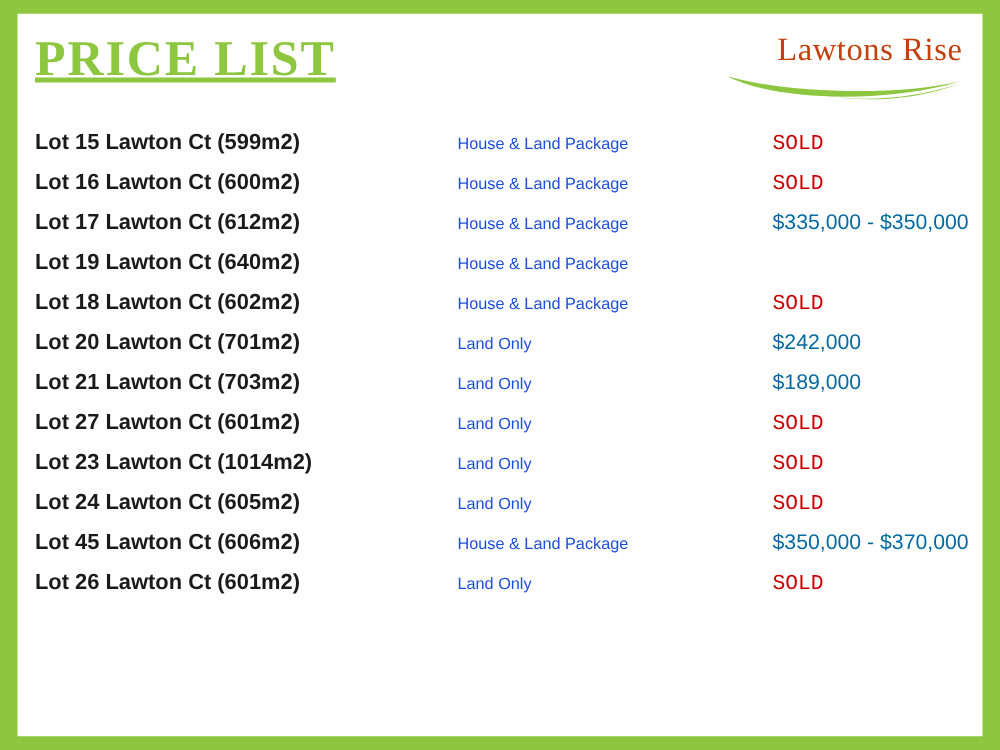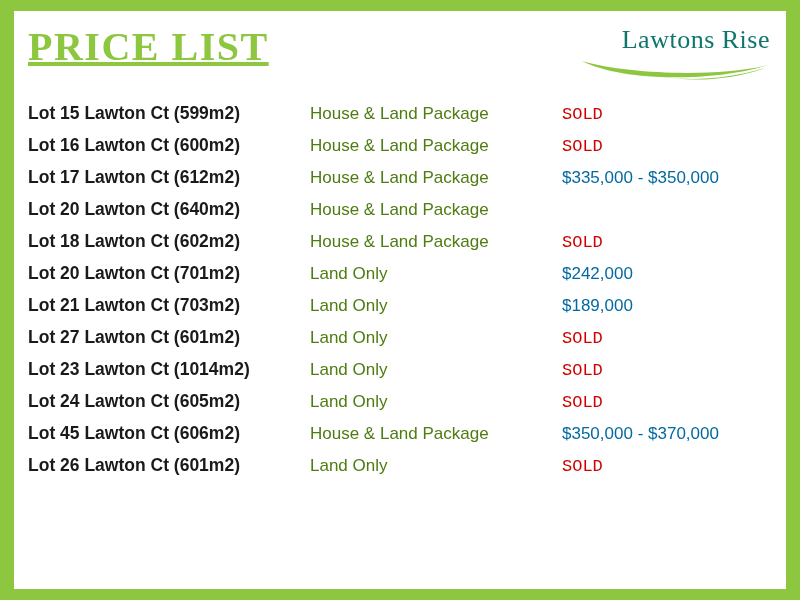--- a/index.html
+++ b/index.html
@@ -39,52 +39,52 @@
   }
   .brand {
     position: absolute;
     right: 16px;
     top: 16px;
     text-align: right;
   }
   .brand-name {
     font-family: "Liberation Serif", serif;
     font-size: 26px;
-    color: #0f766e;
+    color: #c2410c;
     letter-spacing: 0.5px;
     line-height: 1;
   }
   .brand-swoosh {
     display: block;
     margin-top: 2px;
   }
   .list {
     position: absolute;
     left: 0;
     top: 92px;
     right: 0;
   }
   .row {
     display: flex;
     align-items: baseline;
     height: 32px;
   }
   .col-lot {
-    width: 296px;
+    width: 352px;
     padding-left: 14px;
     box-sizing: border-box;
     font-size: 17.5px;
     font-weight: bold;
     color: #1a1a1a;
     white-space: nowrap;
   }
   .col-type {
     width: 252px;
-    font-size: 17px;
-    color: #4d7c0f;
+    font-size: 13px;
+    color: #1d4ed8;
     white-space: nowrap;
   }
   .col-price {
     flex: 1;
     font-size: 17px;
     color: #0369a1;
     white-space: nowrap;
   }
   .col-price.sold {
     color: #cc0000;
@@ -121,21 +121,21 @@
       <div class="col-price sold">SOLD</div>
     </div>
 
     <div class="row">
       <div class="col-lot">Lot 17 Lawton Ct (612m2)</div>
       <div class="col-type">House &amp; Land Package</div>
       <div class="col-price">$335,000 - $350,000</div>
     </div>
 
     <div class="row">
-      <div class="col-lot">Lot 20 Lawton Ct (640m2)</div>
+      <div class="col-lot">Lot 19 Lawton Ct (640m2)</div>
       <div class="col-type">House &amp; Land Package</div>
     </div>
 
     <div class="row">
       <div class="col-lot">Lot 18 Lawton Ct (602m2)</div>
       <div class="col-type">House &amp; Land Package</div>
       <div class="col-price sold">SOLD</div>
     </div>
 
     <div class="row">

